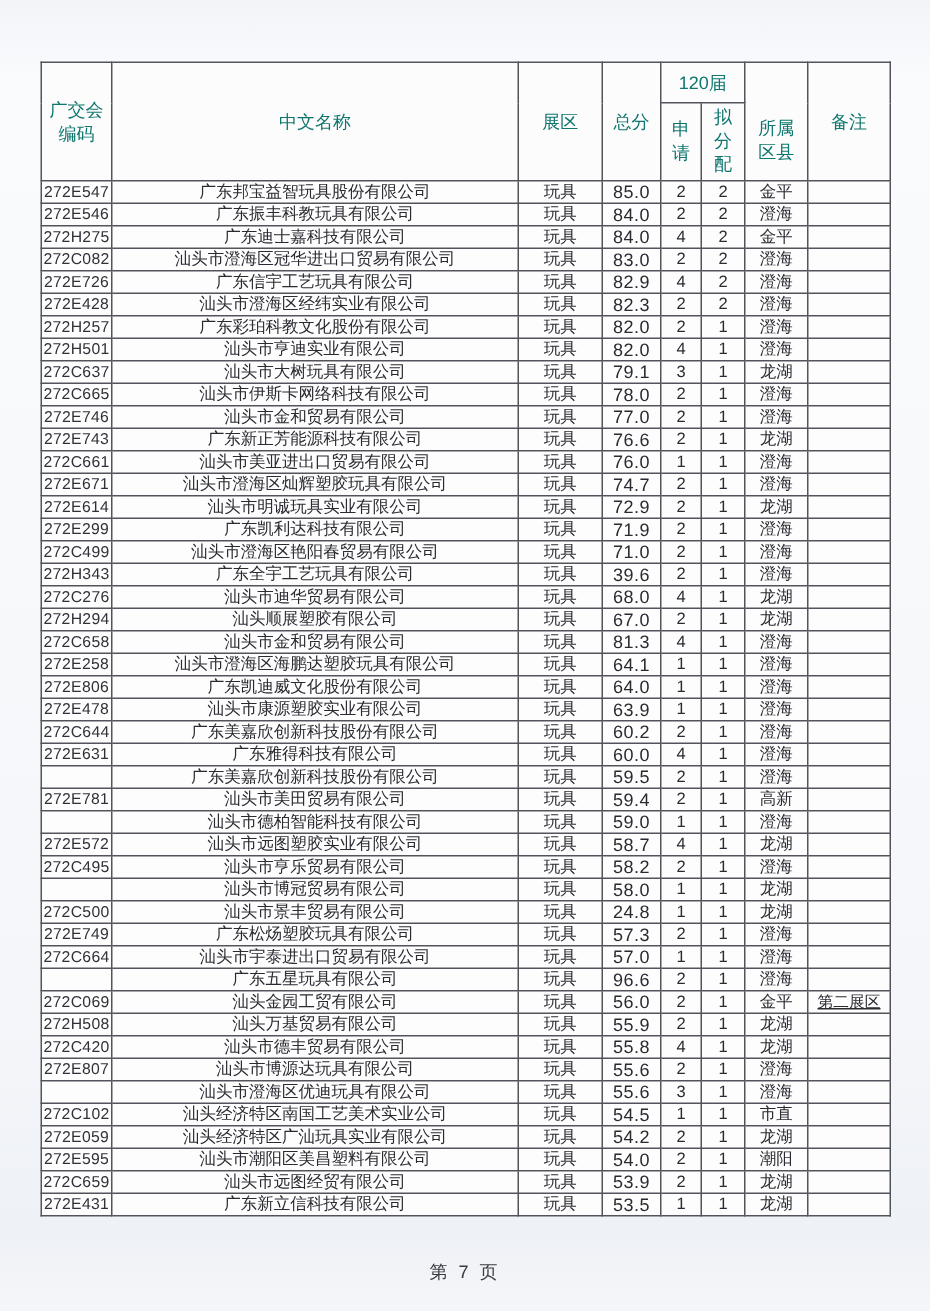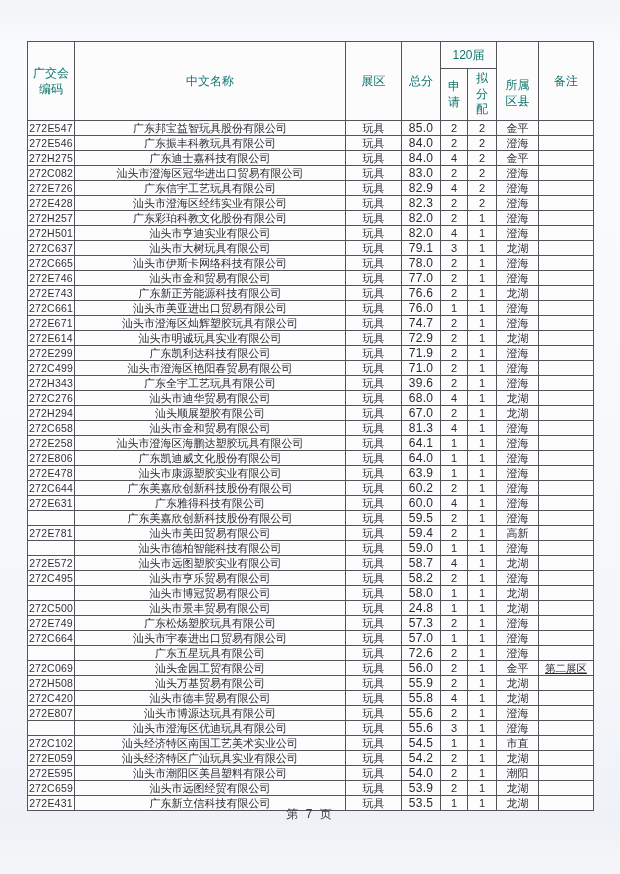--- a/index.html
+++ b/index.html
@@ -28,21 +28,21 @@
   .vtext{display:inline-block;width:1.05em;line-height:1.3;word-break:break-all;}
   .alloc td{
     height:14px;font-size:11px;line-height:14px;text-align:center;
     white-space:nowrap;overflow:hidden;color:#2a2a31;background:#fdfdfe;
   }
   td.c-code{font-size:10.5px;letter-spacing:.2px;color:#303038;}
   td.c-name{font-size:11px;font-family:Liberation Serif, serif;}
   td.c-total{font-size:12px;letter-spacing:.3px;}
   td.c-remark{font-size:10.5px;text-decoration:underline;}
   .footer{
-    position:absolute;left:27px;width:566px;top:806px;
+    position:absolute;left:27px;width:566px;top:840px;
     text-align:center;font-size:12px;color:#3a3a42;letter-spacing:2px;
   }
 </style>
 </head>
 <body>
 
 <div class="page-sheet">
 
   <table class="alloc">
     <colgroup>
@@ -418,21 +418,21 @@
           <td class="c-total">57.0</td>
           <td class="c-apply">1</td>
           <td class="c-alloc">1</td>
           <td class="c-district">澄海</td>
           <td class="c-remark"></td>
         </tr>
         <tr>
           <td class="c-code"></td>
           <td class="c-name">广东五星玩具有限公司</td>
           <td class="c-zone">玩具</td>
-          <td class="c-total">72.6</td>
+          <td class="c-total">96.6</td>
           <td class="c-apply">2</td>
           <td class="c-alloc">1</td>
           <td class="c-district">澄海</td>
           <td class="c-remark"></td>
         </tr>
         <tr>
           <td class="c-code">272C069</td>
           <td class="c-name">汕头金园工贸有限公司</td>
           <td class="c-zone">玩具</td>
           <td class="c-total">56.0</td>

